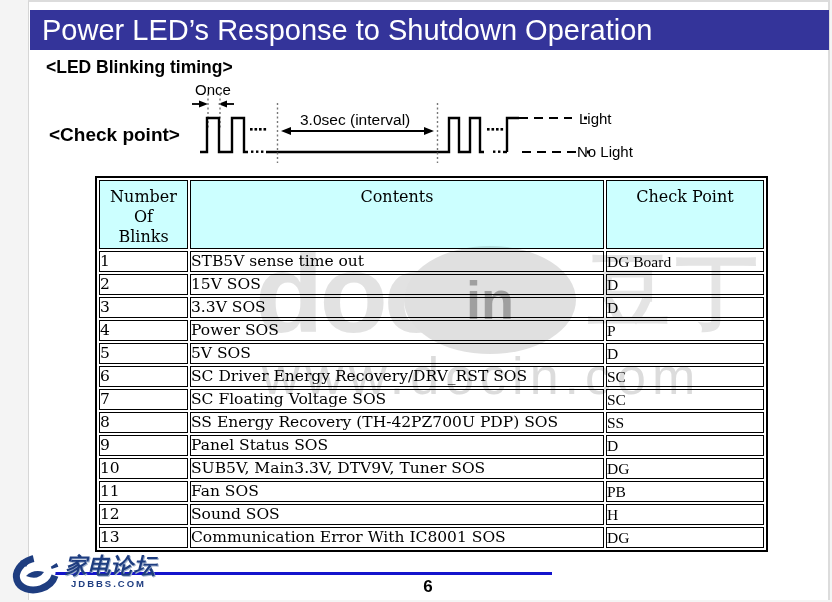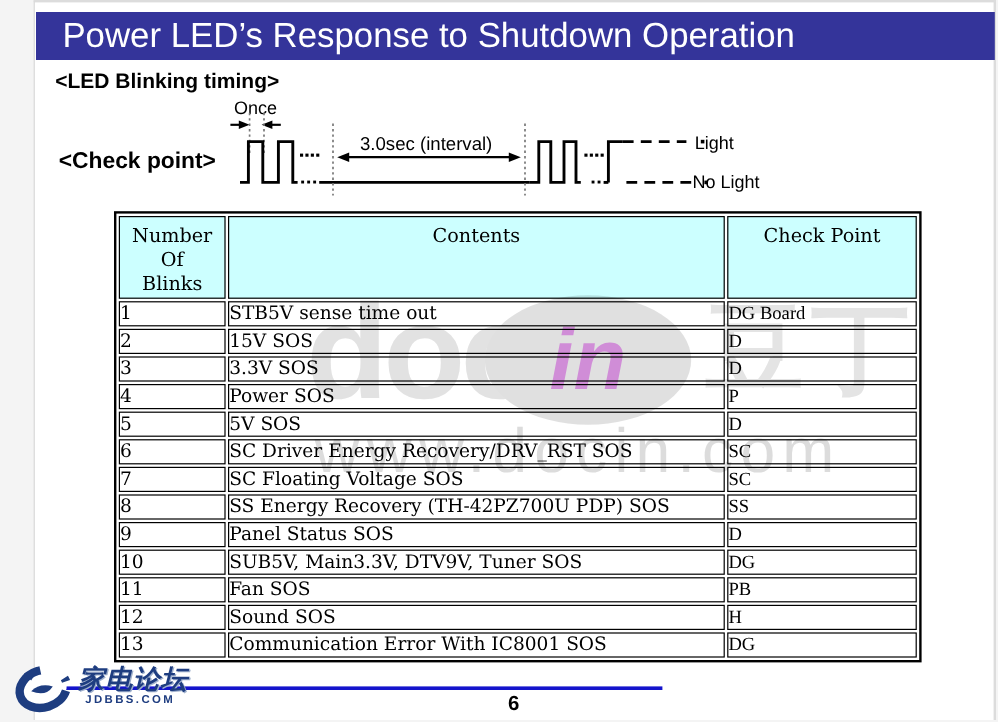--- a/index.html
+++ b/index.html
@@ -14,21 +14,21 @@
   .slide{
     position:absolute;left:28px;top:0;width:802px;height:600px;
     background:#fff;
     border-top:2px solid #dcdcdc;border-right:2px solid #dcdcdc;border-left:1px solid #d6d6d6;
     box-sizing:border-box;
   }
 
   .title-bar{
     position:absolute;left:30px;top:10px;width:799px;height:40px;
     background:var(--title_bar);
-    color:#fff;font-size:29px;line-height:40px;padding-left:22px;
+    color:#fff;font-size:29px;line-height:40px;padding-left:12px;
     box-sizing:border-box;white-space:nowrap;letter-spacing:0px;
     z-index:2;
   }
 
   .lbl{position:absolute;color:#000;font-weight:bold;z-index:2;white-space:nowrap;}
   .lbl-blinking{left:46px;top:57px;font-size:17.5px;}
   .lbl-checkpoint{left:49px;top:124px;font-size:19px;}
 
   .timing-svg{position:absolute;left:0;top:0;z-index:1;pointer-events:none;}
   .svg-label{font-family:"Liberation Sans",sans-serif;font-size:15px;fill:#000;}
@@ -69,22 +69,22 @@
     position:absolute;left:255px;top:238px;
     font-size:112px;font-weight:bold;color:#c6c6c6;letter-spacing:-4px;
     font-family:"Liberation Sans",sans-serif;line-height:1;
   }
   .wm-circle{
     position:absolute;left:404px;top:246px;width:172px;height:108px;
     background:#c2c2c2;border-radius:50%;
     display:flex;align-items:center;justify-content:center;
   }
   .wm-in{
-    font-size:72px;font-weight:bold;color:#a21caf;
-    font-family:"Liberation Sans",sans-serif;line-height:1;font-style:italic;
+    font-size:54px;font-weight:bold;color:#404040;
+    font-family:"Liberation Sans",sans-serif;line-height:1;
   }
   .wm-cn{
     position:absolute;left:588px;top:250px;
     font-size:82px;color:#c9c9c9;font-family:"DejaVu Serif",serif;
     font-weight:bold;line-height:1;letter-spacing:6px;
   }
   .wm-url{
     position:absolute;left:262px;top:350px;
     font-size:52px;color:#b9b9b9;letter-spacing:6px;
     font-family:"Liberation Sans",sans-serif;line-height:1;

